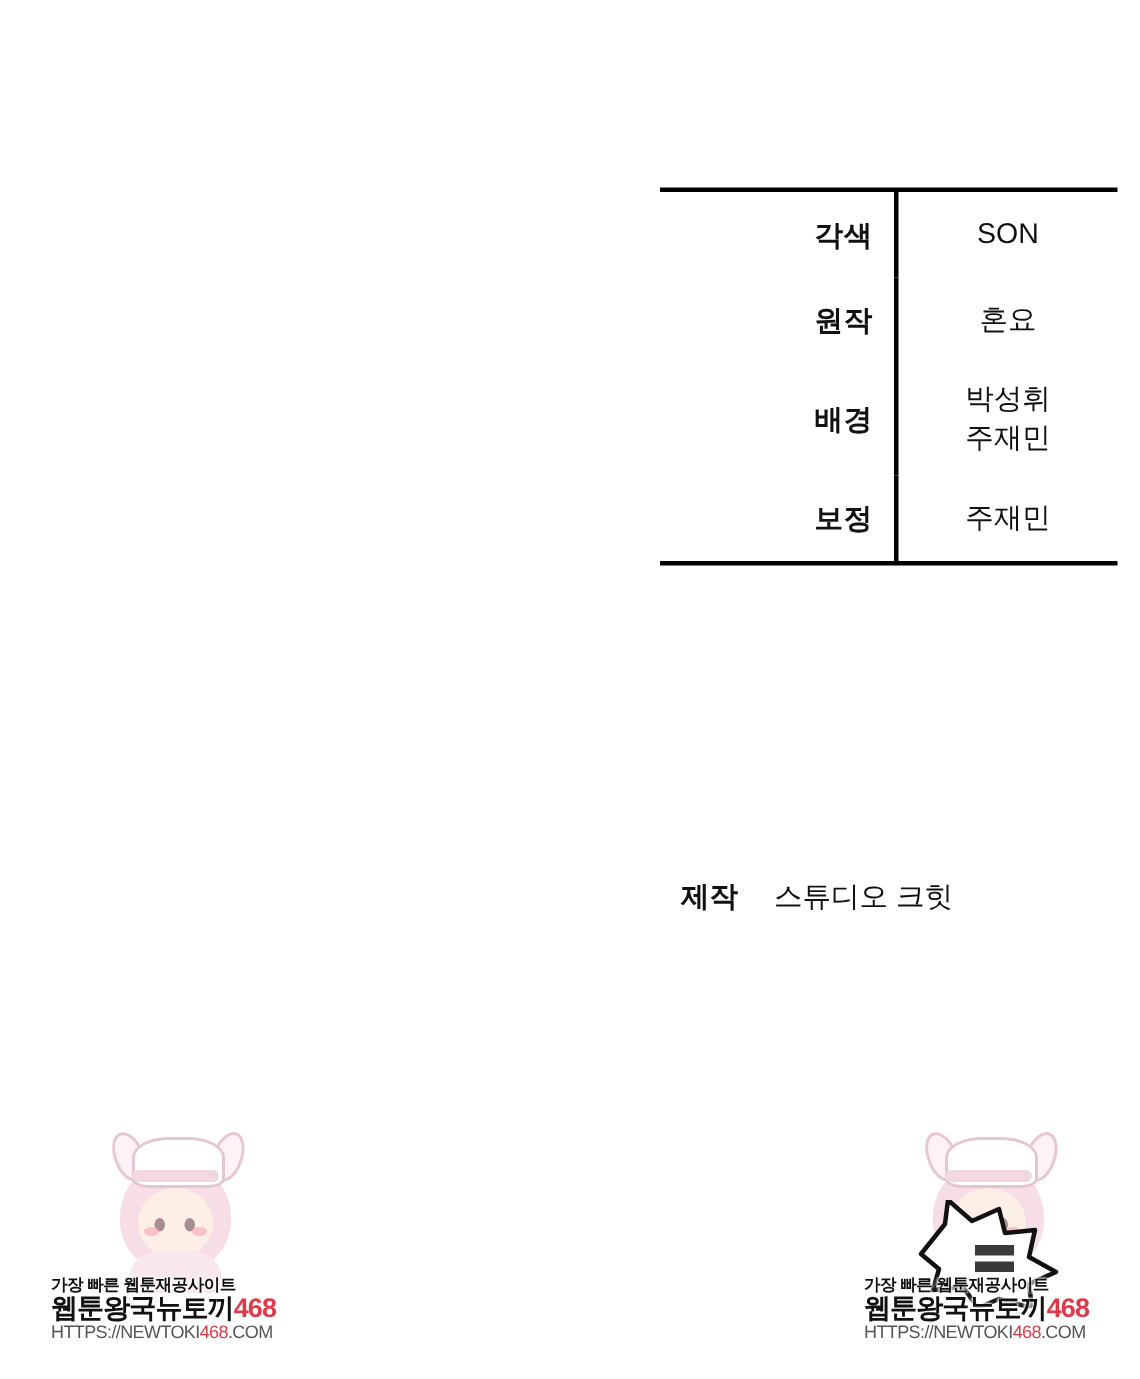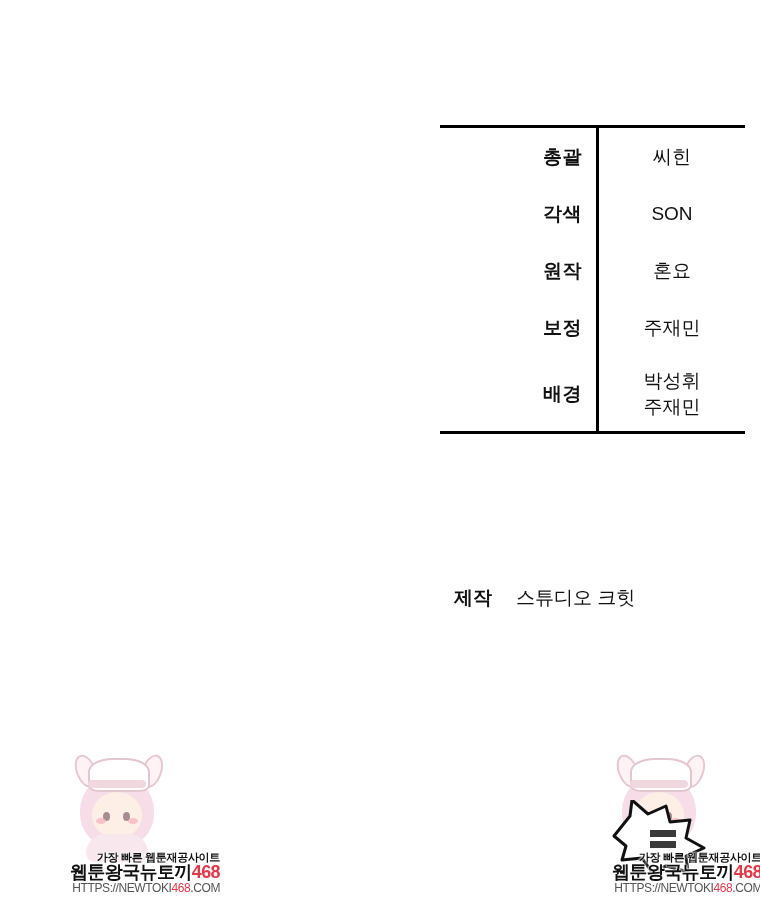--- a/index.html
+++ b/index.html
@@ -181,24 +181,24 @@
   .wm-body {
     position: absolute;
     left: 24px; top: 82px;
     width: 62px; height: 28px;
     background: #f9e7ee;
     border-radius: 30px 30px 14px 14px;
   }
 
   .wm-badge {
     position: absolute;
-    left: 16px;
+    left: 0;
     top: 100px;
     width: 170px;
-    text-align: right;
+    text-align: left;
     line-height: 1.02;
   }
   .wm-line1 {
     font-size: 11px;
     font-weight: bold;
     color: #111111;
     letter-spacing: -0.3px;
     text-shadow: 0 0 2px #fff, 1px 0 2px #fff, -1px 0 2px #fff;
   }
   .wm-line2 {
@@ -227,53 +227,47 @@
   }
 </style>
 </head>
 <body>
 
 <div class="credits">
   <div class="credits-top-rule"></div>
 
   <table class="credits-table">
     <tbody>
-      <tr class="credits-row">
-        <td class="col-label">총괄</td>
-        <td class="col-value">
-          <div>씨힌</div>
-        </td>
-      </tr>
 
       <tr class="credits-row">
         <td class="col-label">각색</td>
         <td class="col-value">
           <div>SON</div>
         </td>
       </tr>
 
 
       <tr class="credits-row">
         <td class="col-label">원작</td>
         <td class="col-value">
           <div>혼요</div>
         </td>
       </tr>
 
-      <tr class="credits-row">
-        <td class="col-label">보정</td>
-        <td class="col-value">
-          <div>주재민</div>
-        </td>
-      </tr>
-
       <tr class="credits-row tall">
         <td class="col-label">배경</td>
         <td class="col-value">
           <div>박성휘</div>
+          <div>주재민</div>
+        </td>
+      </tr>
+
+      <tr class="credits-row">
+        <td class="col-label">보정</td>
+        <td class="col-value">
           <div>주재민</div>
         </td>
       </tr>
 
     </tbody>
   </table>
 
   <div class="credits-bottom-rule"></div>
 </div>
 

